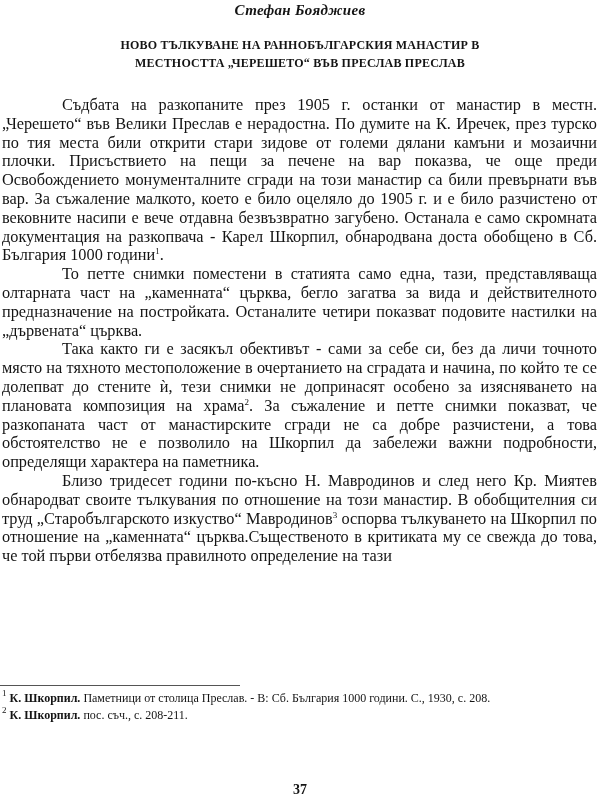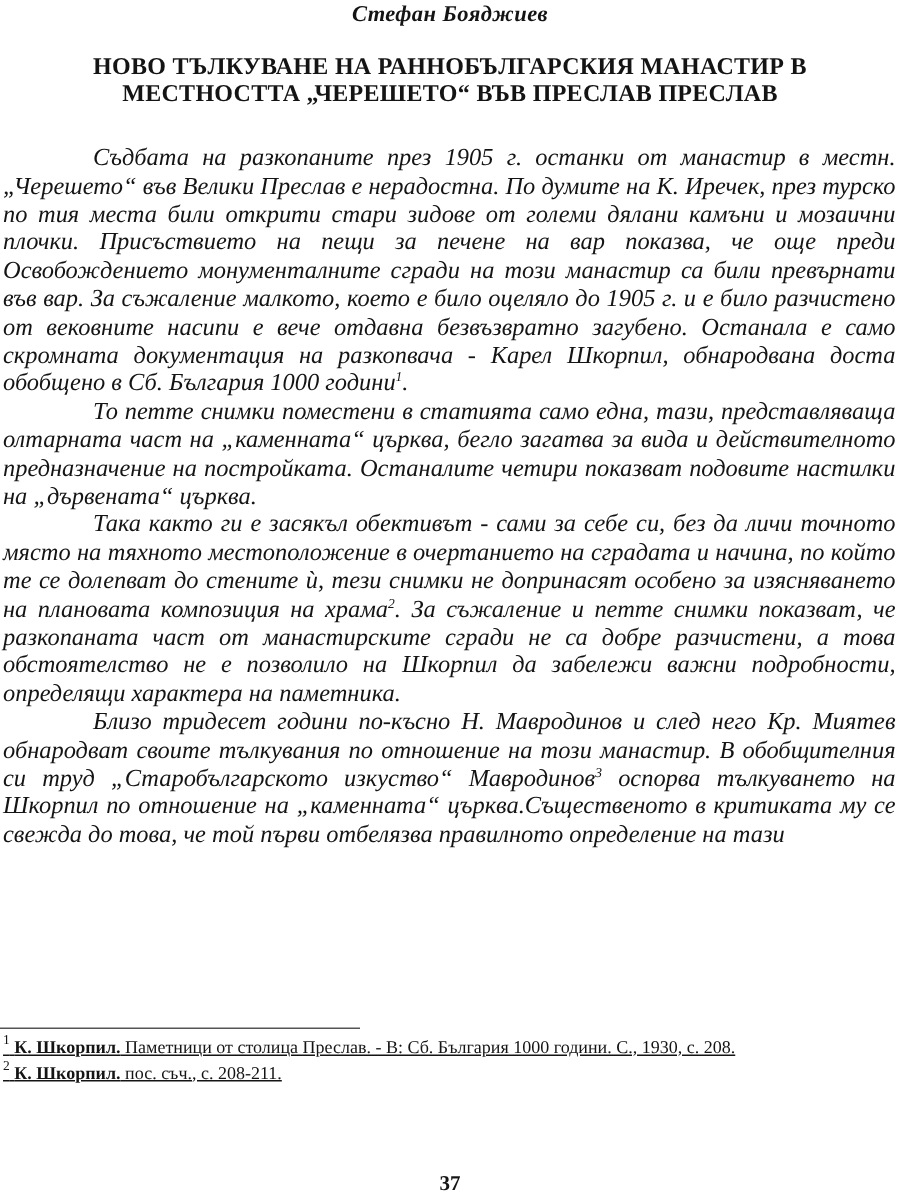--- a/index.html
+++ b/index.html
@@ -26,32 +26,31 @@
     text-align: center;
     font-size: 15px;
     font-weight: bold;
     font-style: italic;
     letter-spacing: 0.3px;
   }
   .title {
     position: absolute;
     top: 36px; left: 0; width: 600px;
     text-align: center;
-    font-size: 16px;
+    font-size: 12px;
     font-weight: bold;
     line-height: 18px;
     letter-spacing: 0.2px;
   }
   .body {
     position: absolute;
     top: 96px; left: 2px; width: 595px;
     font-size: 16.3px;
     line-height: 18.8px;
     text-align: justify;
-    font-style: italic;
   }
   .body p {
     margin: 0;
     text-indent: 60px;
   }
   sup {
     font-size: 9px;
     line-height: 0;
     vertical-align: 6px;
   }
@@ -60,21 +59,21 @@
     top: 685px; left: 0;
     width: 240px; height: 0;
     border-top: 1.5px solid #555;
   }
   .footnotes {
     position: absolute;
     top: 690px; left: 2px; width: 595px;
     font-size: 12px;
     line-height: 16.5px;
   }
-  .footnotes .fn { margin: 0; text-decoration: underline; }
+  .footnotes .fn { margin: 0; }
   .footnotes b { font-weight: bold; }
   .page-number {
     position: absolute;
     top: 782px; left: 0; width: 600px;
     text-align: center;
     font-size: 14px;
     font-weight: bold;
   }
 </style>
 </head>

